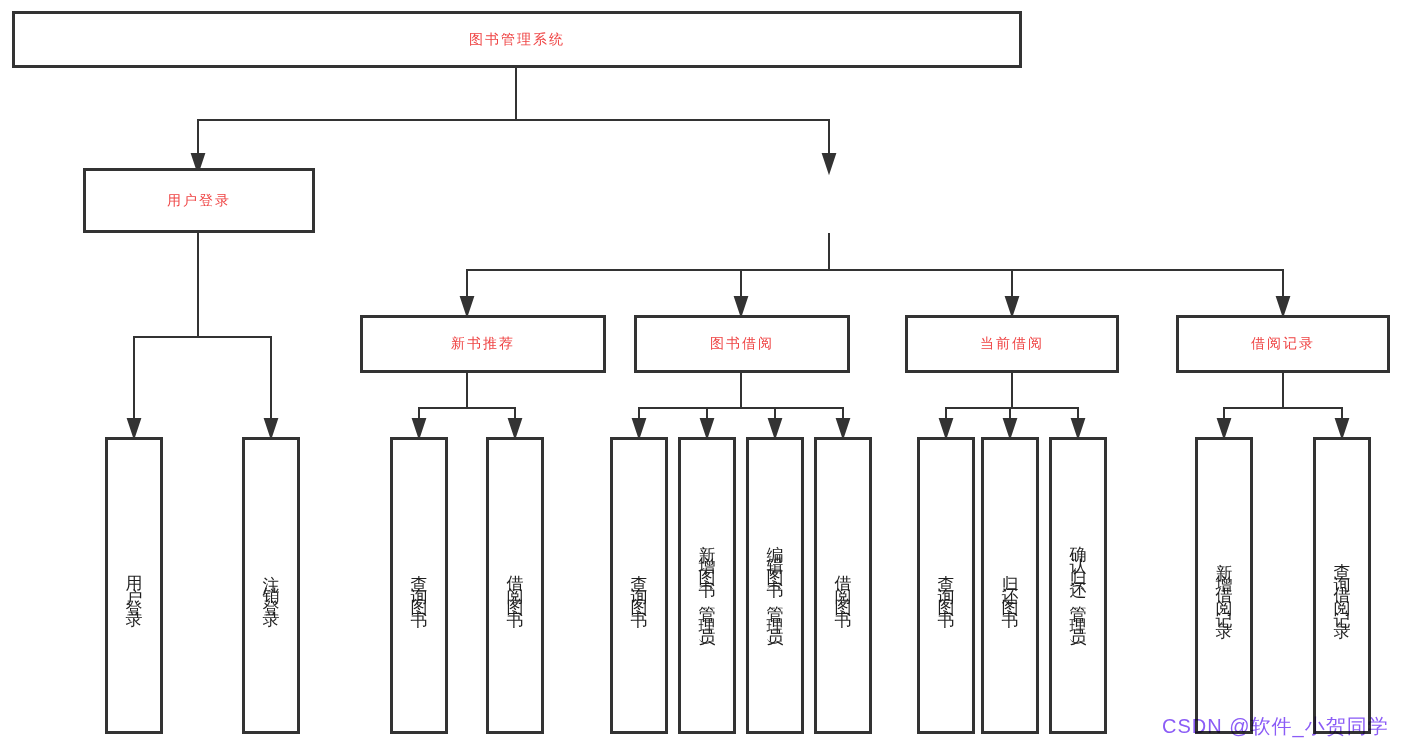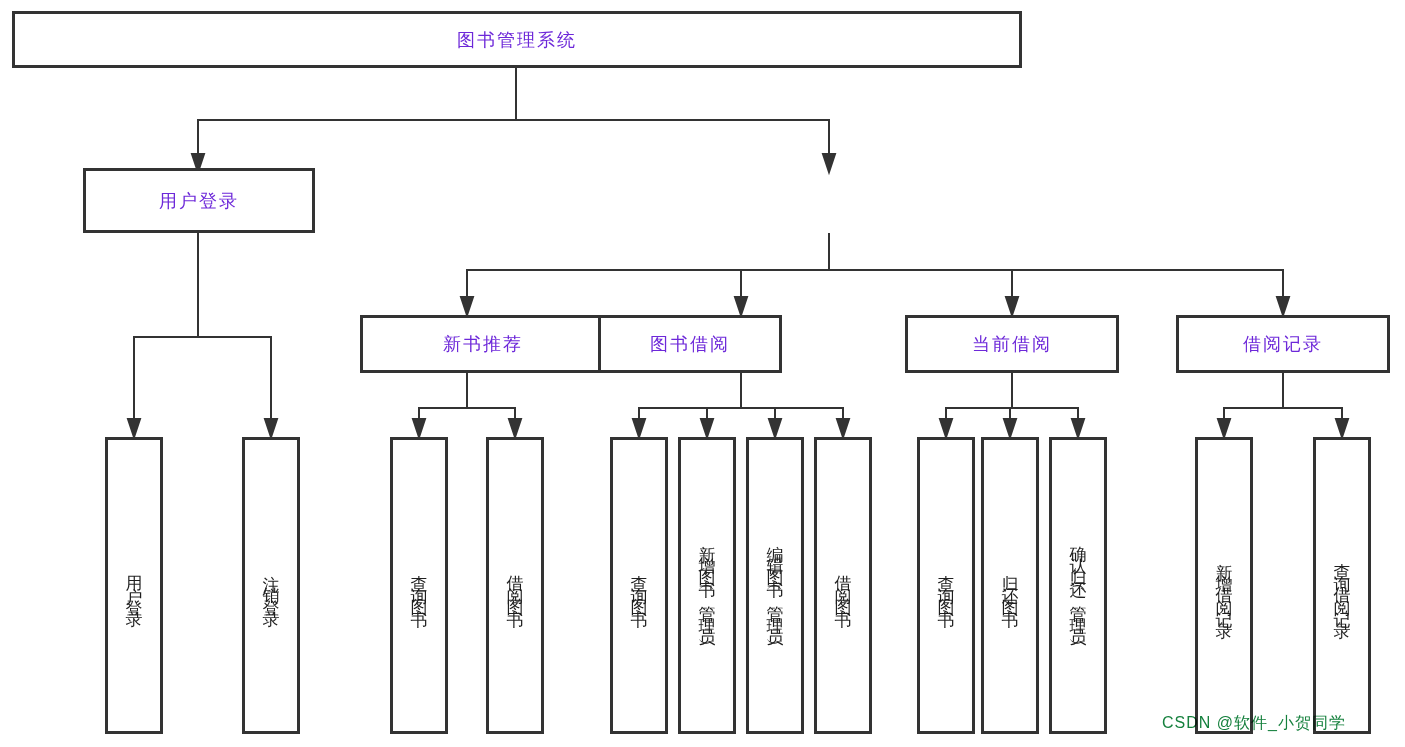--- a/index.html
+++ b/index.html
@@ -20,61 +20,61 @@
   .box {
     position: absolute;
     box-sizing: border-box;
     background: #ffffff;
     border: 3px solid #333333;
     display: flex;
     align-items: center;
     justify-content: center;
   }
   .hlabel {
-    font-size: 18px;
+    font-size: 14px;
     letter-spacing: 2px;
-    color: #6d28d9;
+    color: #ef4444;
     white-space: nowrap;
   }
   .vtext {
     writing-mode: vertical-rl;
     font-size: 17px;
     letter-spacing: 12px;
     color: #1f1f1f;
     line-height: 1;
   }
   
   .n-root           { left: 12px;   top: 11px;  width: 1010px; height: 57px; }
   .n-user-login     { left: 83px;   top: 168px; width: 232px;  height: 65px; }
   .n-book-mgmt      { left: 711px;  top: 168px; width: 236px;  height: 65px; }
   .n-new-book-rec   { left: 360px;  top: 315px; width: 246px;  height: 58px; }
-  .n-book-borrow    { left: 598px;  top: 315px; width: 184px;  height: 58px; }
+  .n-book-borrow    { left: 634px;  top: 315px; width: 216px;  height: 58px; }
   .n-current-borrow { left: 905px;  top: 315px; width: 214px;  height: 58px; }
   .n-borrow-records { left: 1176px; top: 315px; width: 214px;  height: 58px; }
   .leaf { top: 437px; width: 58px; height: 297px; }
   .l-user-login { left: 105px; }
   .l-logout     { left: 242px; }
   .l-nbr-query  { left: 390px; }
   .l-nbr-borrow { left: 486px; }
   .l-bb-query   { left: 610px; }
   .l-bb-add     { left: 678px; }
   .l-bb-edit    { left: 746px; }
   .l-bb-borrow  { left: 814px; }
   .l-cb-query   { left: 917px; }
   .l-cb-return  { left: 981px; }
   .l-cb-confirm { left: 1049px; }
   .l-br-add     { left: 1195px; }
   .l-br-query   { left: 1313px; }
   .watermark {
     position: absolute;
     left: 1162px;
     top: 713px;
-    font-size: 16px;
+    font-size: 20px;
     letter-spacing: 1px;
-    color: #15803d;
+    color: #8b5cf6;
     mix-blend-mode: multiply;
     z-index: 5;
     white-space: nowrap;
   }
 </style>
 </head>
 <body>
 
 <div id="stage">
 

